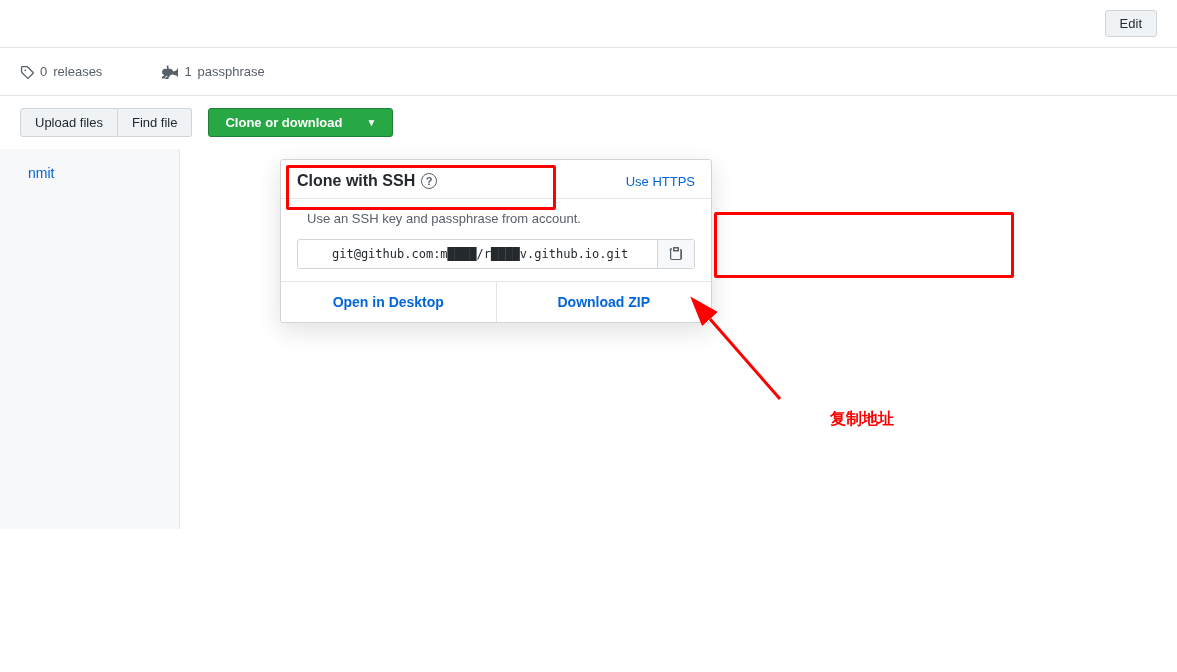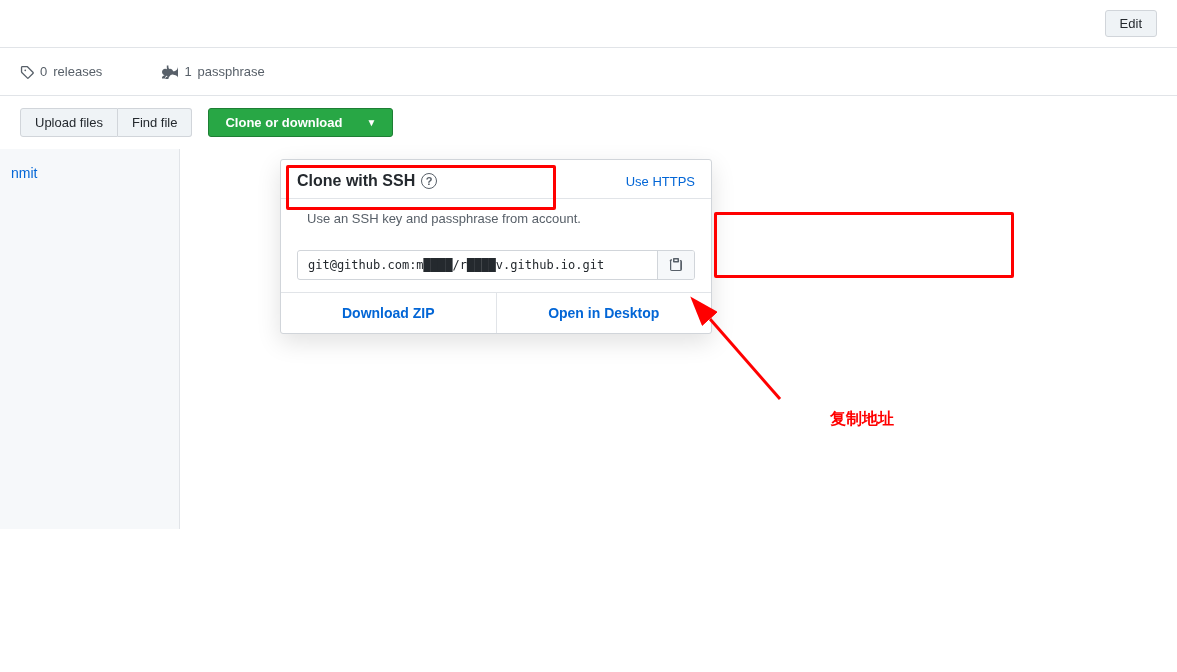--- a/index.html
+++ b/index.html
@@ -104,21 +104,21 @@
     
     .main-area {
       display: flex;
       position: relative;
     }
 
     .sidebar-partial {
       width: 180px;
       background: #f6f8fa;
       border-right: 1px solid #e1e4e8;
-      padding: 16px 11px;
+      padding: 16px 28px;
       color: #0366d6;
       font-size: 14px;
     }
 
     
     .dropdown-panel {
       position: absolute;
       top: 0;
       left: 280px;
       width: 432px;
@@ -157,24 +157,25 @@
     .dropdown-desc {
       padding: 10px 26px;
       color: #586069;
       font-size: 13px;
       line-height: 1.5;
     }
 
     .git-url-row {
       display: flex;
       align-items: center;
-      margin: 11px 16px 12px 16px;
+      margin: 0 16px 12px 16px;
       border: 1px solid #d1d5da;
       border-radius: 3px;
       overflow: hidden;
+      padding-left: 24px;
     }
 
     .git-url-input {
       flex: 1;
       padding: 6px 10px;
       font-family: monospace;
       font-size: 12px;
       color: #24292e;
       border: none;
       outline: none;
@@ -313,22 +314,22 @@
     <div class="git-url-row">
       <input class="git-url-input" type="text" readonly="" value="git@github.com:m████/r████v.github.io.git" style="">
       <button class="copy-btn">
         <svg width="16" height="16" viewBox="0 0 16 16" fill="#586069">
           <path fill-rule="evenodd" d="M5.75 1a.75.75 0 00-.75.75v3c0 .414.336.75.75.75h4.5a.75.75 0 00.75-.75v-3a.75.75 0 00-.75-.75h-4.5zm.75 3V2.5h3V4h-3zm-2.874-.467a.75.75 0 00-.752-1.298A1.75 1.75 0 002 4.75v7.5c0 .966.784 1.75 1.75 1.75h8.5A1.75 1.75 0 0014 12.25v-7.5a1.75 1.75 0 00-1.124-1.635.75.75 0 10-.752 1.298.25.25 0 01.126.937v7.5a.25.25 0 01-.25.25h-8.5a.25.25 0 01-.25-.25v-7.5a.25.25 0 01.126-.937z"></path>
         </svg>
       </button>
     </div>
 
     <div class="dropdown-footer">
+      <a class="dropdown-footer-btn">Open in Desktop</a>
       <a class="dropdown-footer-btn">Download ZIP</a>
-      <a class="dropdown-footer-btn">Open in Desktop</a>
     </div>
   </div>
 
   <svg class="red-arrow" style="top: 140px; left: 680px; width: 160px; height: 120px;">
     <defs>
       <marker id="arrowhead" markerWidth="10" markerHeight="7" refX="0" refY="3.5" orient="auto">
         <polygon points="0 0, 10 3.5, 0 7" fill="red"></polygon>
       </marker>
     </defs>
     <line x1="100" y1="110" x2="30" y2="30" stroke="red" stroke-width="3" marker-end="url(#arrowhead)"></line>

